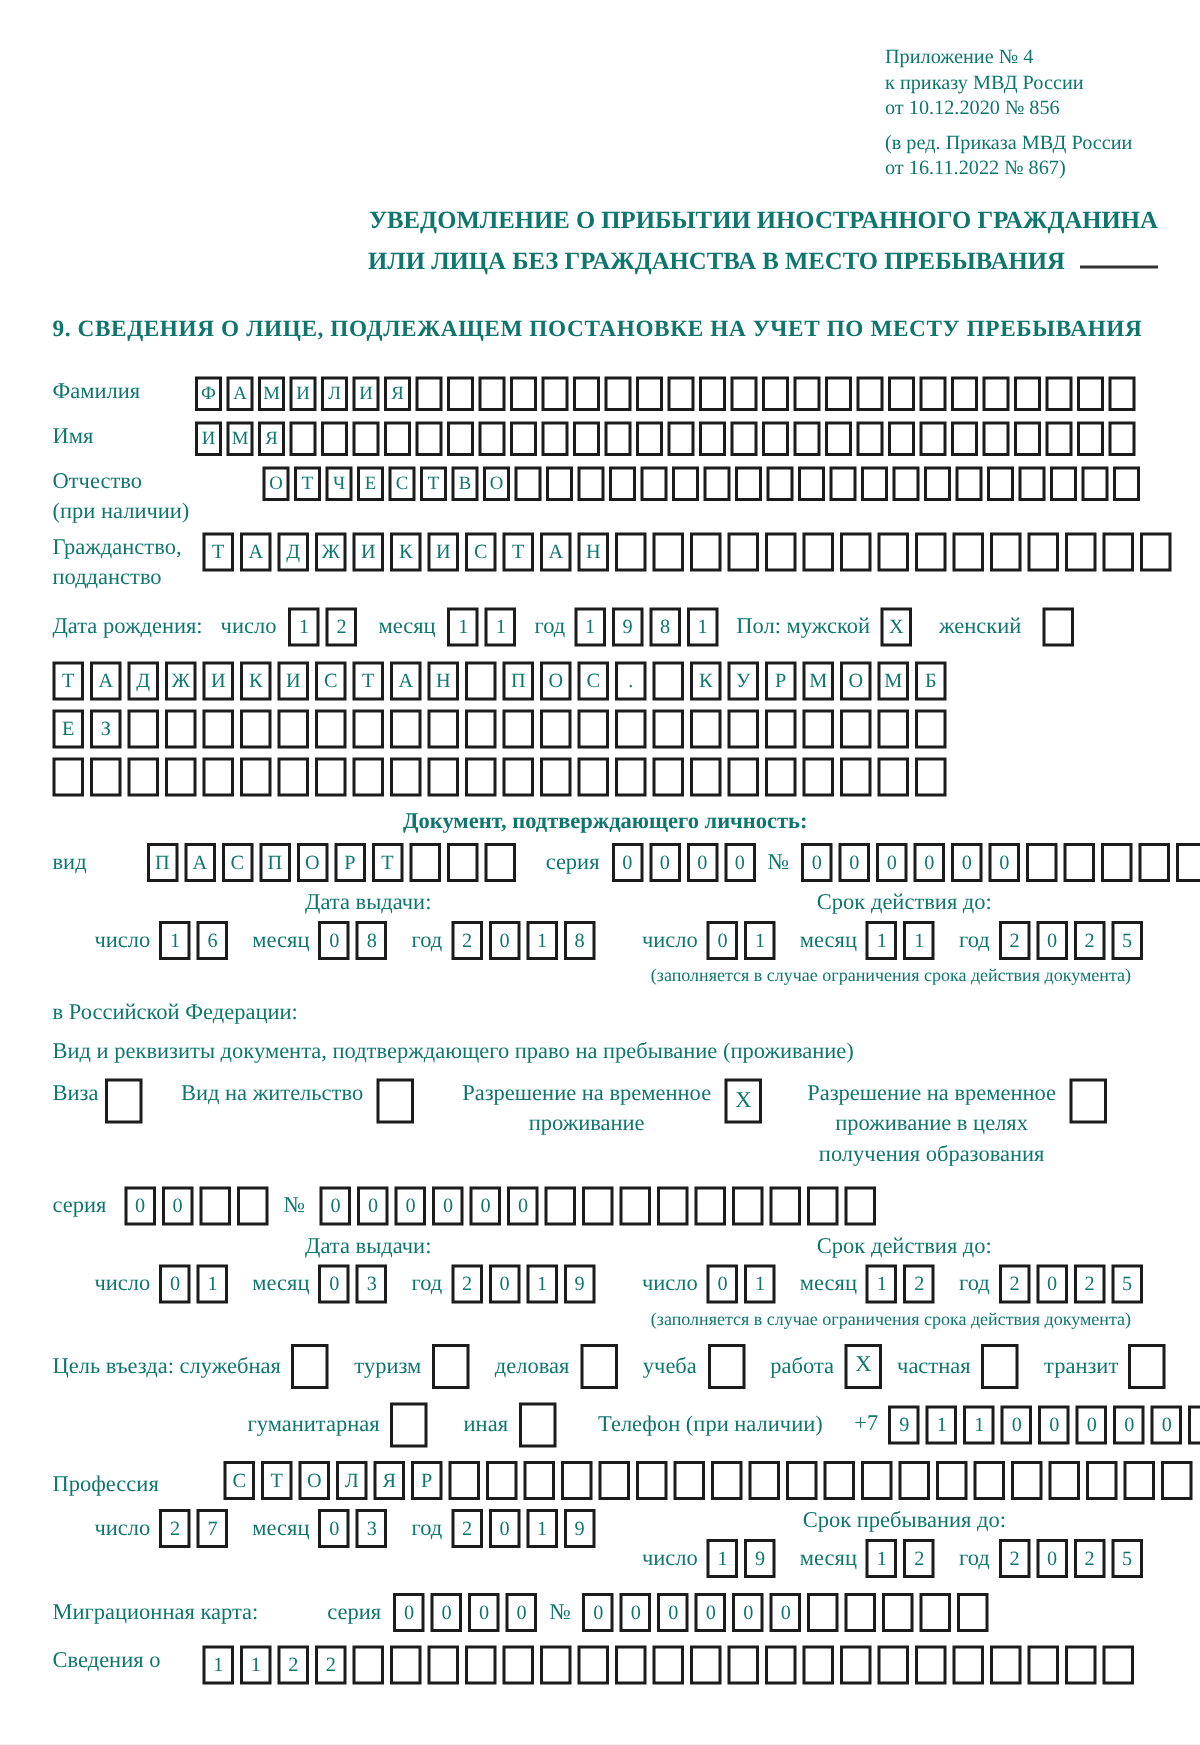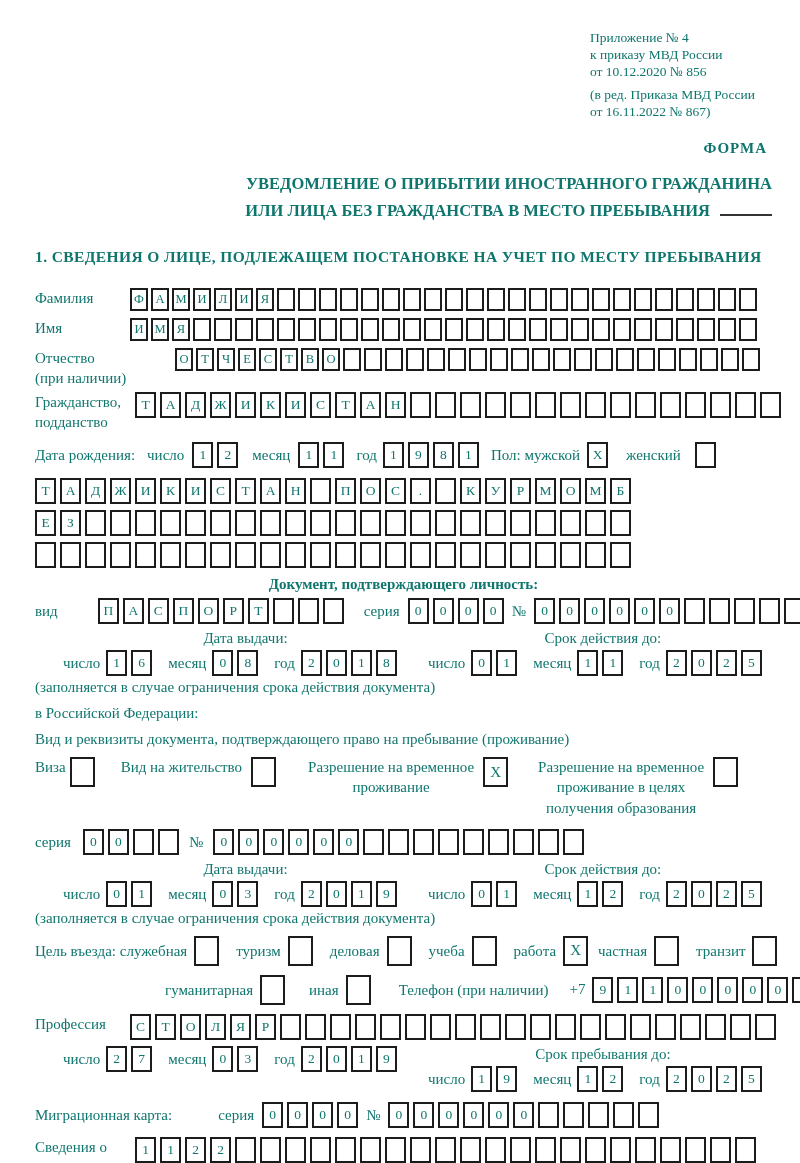--- a/index.html
+++ b/index.html
@@ -30,21 +30,21 @@
   .sm{width:14px;height:19px;margin-right:3px;font-size:12.5px;}
   .cb{width:21px;height:26px;font-size:15px;}
   .dates{display:flex;margin-top:6px;}
   .dategrp{display:flex;flex-direction:column;}
   .dg-left{flex:0 0 365px;margin-left:28px;}
   .dg-right{flex:1 1 auto;}
   .datehdr{font-size:15px;text-align:center;margin-bottom:3px;}
   .dateline{display:flex;align-items:center;}
   .dateline .lbl{margin-right:6px;}
   .dateline .cells{margin-right:12px;}
-  .validnote{font-size:15px;text-align:left;padding-right:18px;margin-top:3px;margin-bottom:9px;}
+  .validnote{font-size:12px;text-align:right;padding-right:18px;margin-top:3px;margin-bottom:9px;}
   .paraline{font-size:15px;margin-bottom:9px;}
   .permits{display:flex;align-items:flex-start;margin-bottom:11px;}
   .permit-item{display:flex;align-items:flex-start;}
   .permit-item .lbl{margin-right:9px;}
   .plines{font-size:15px;line-height:1.35;text-align:center;margin-right:9px;}
   .purpose-line{display:flex;align-items:center;margin-bottom:9px;}
   .purpose-line .lbl{margin-right:7px;}
   .purpose-line .cells{margin-right:13px;}
   .indent130{margin-left:130px;}
   .phone-prefix{font-size:15px;margin:0 7px 0 14px;}
@@ -62,28 +62,27 @@
 
   <div class="appendix">
     <div>Приложение № 4</div>
     <div>к приказу МВД России</div>
     <div>от 10.12.2020 № 856</div>
     <div class="gap"></div>
     <div>(в ред. Приказа МВД России</div>
     <div>от 16.11.2022 № 867)</div>
   </div>
 
-  <div class="forma">ФОРМА</div>
 
   <div class="title">
     <div>УВЕДОМЛЕНИЕ О ПРИБЫТИИ ИНОСТРАННОГО ГРАЖДАНИНА</div>
     <div><span>ИЛИ ЛИЦА БЕЗ ГРАЖДАНСТВА В МЕСТО ПРЕБЫВАНИЯ</span><span class="blank-line"></span></div>
   </div>
 
-  <div class="section1">1. СВЕДЕНИЯ О ЛИЦЕ, ПОДЛЕЖАЩЕМ ПОСТАНОВКЕ НА УЧЕТ ПО МЕСТУ ПРЕБЫВАНИЯ</div>
+  <div class="section1">9. СВЕДЕНИЯ О ЛИЦЕ, ПОДЛЕЖАЩЕМ ПОСТАНОВКЕ НА УЧЕТ ПО МЕСТУ ПРЕБЫВАНИЯ</div>
 
   <div class="row">
     <div class="lbl w95">Фамилия</div>
     <div class="cells">
         <span class="cell sm">Ф</span>
         <span class="cell sm">А</span>
         <span class="cell sm">М</span>
         <span class="cell sm">И</span>
         <span class="cell sm">Л</span>
         <span class="cell sm">И</span>
@@ -582,21 +581,21 @@
         <span class="cell">1</span>
         <span class="cell">0</span>
         <span class="cell">0</span>
         <span class="cell">0</span>
         <span class="cell">0</span>
         <span class="cell">0</span>
         <span class="cell">0</span>
       </span>
   </div>
 
-  <div class="row" style="align-items:flex-start;margin-bottom:2px;">
+  <div class="row" style="align-items:flex-end;margin-bottom:2px;gap:19px;">
     <div class="lbl w95">Профессия</div>
     <div class="cells">
         <span class="cell">С</span>
         <span class="cell">Т</span>
         <span class="cell">О</span>
         <span class="cell">Л</span>
         <span class="cell">Я</span>
         <span class="cell">Р</span>
         <span class="cell"></span>
         <span class="cell"></span>

